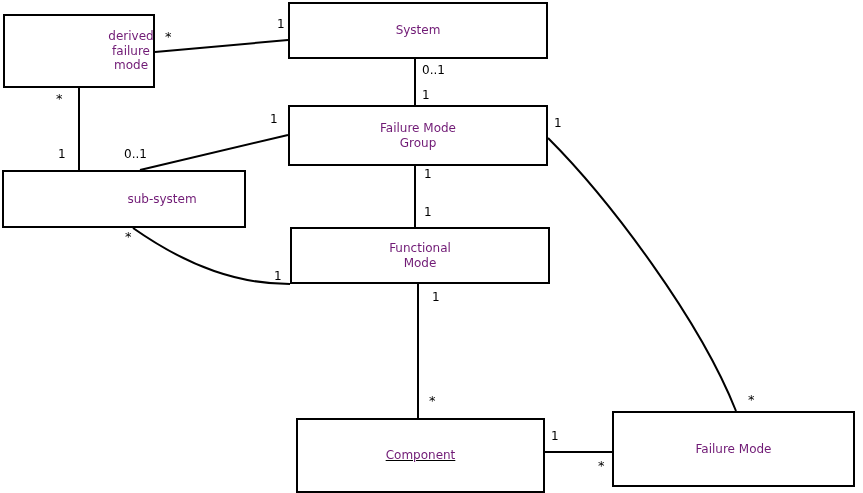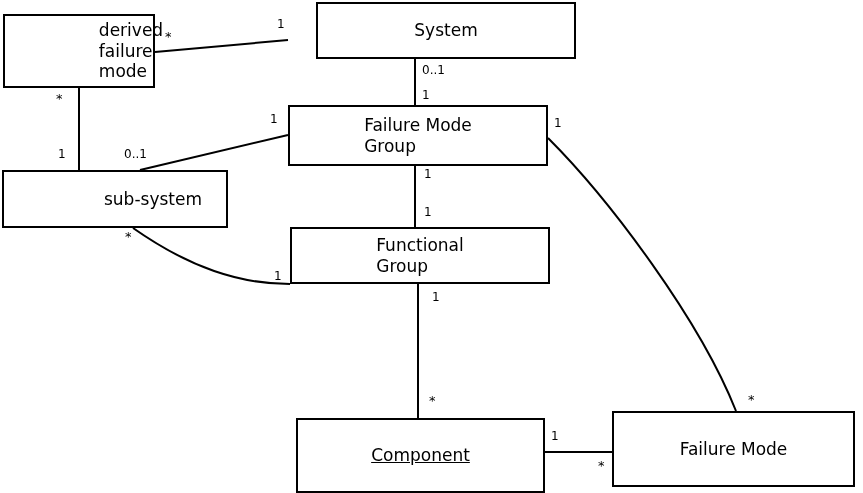--- a/index.html
+++ b/index.html
@@ -31,24 +31,24 @@
     box-sizing: border-box;
     border: 2px solid #000000;
     background: #ffffff;
     display: flex;
     align-items: center;
     justify-content: center;
     z-index: 3;
   }
   .uml-class-label {
     font-family: "DejaVu Sans", sans-serif;
-    font-size: 17px;
+    font-size: 12px;
     line-height: 1.22;
-    color: #000000;
-    text-align: left;
+    color: #701a75;
+    text-align: center;
     white-space: pre-line;
   }
   
   .label-shift-right {
     position: relative;
     left: 52px;
   }
   .label-shift-right-sm {
     position: relative;
     left: 38px;
@@ -82,33 +82,33 @@
       <path d="M 545 452 L 612 452" fill="none" stroke="#000000" stroke-width="2"></path>
       <path d="M 548 138 C 610 200 700 320 736 411" fill="none" stroke="#000000" stroke-width="2"></path>
     </svg>
 
   <div id="box-layer">
       <div class="uml-class-box" style="left: 3px; top: 14px; width: 152px; height: 74px; border-color: rgb(0, 0, 0); background: rgb(255, 255, 255);">
         <div class="uml-class-label label-shift-right">derived
 failure
 mode</div>
       </div>
-      <div class="uml-class-box" style="left: 288px; top: 2px; width: 260px; height: 57px; border-color: rgb(0, 0, 0); background: rgb(255, 255, 255); margin-left: 28px;">
+      <div class="uml-class-box" style="left: 288px; top: 2px; width: 260px; height: 57px; border-color: rgb(0, 0, 0); background: rgb(255, 255, 255);">
         <div class="uml-class-label">System</div>
       </div>
       <div class="uml-class-box" style="left: 288px; top: 105px; width: 260px; height: 61px; border-color: rgb(0, 0, 0); background: rgb(255, 255, 255);">
         <div class="uml-class-label">Failure Mode
 Group</div>
       </div>
-      <div class="uml-class-box" style="left: 2px; top: 170px; width: 226px; height: 58px; border-color: rgb(0, 0, 0); background: rgb(255, 255, 255);">
+      <div class="uml-class-box" style="left: 2px; top: 170px; width: 244px; height: 58px; border-color: rgb(0, 0, 0); background: rgb(255, 255, 255);">
         <div class="uml-class-label label-shift-right-sm">sub-system</div>
       </div>
       <div class="uml-class-box" style="left: 290px; top: 227px; width: 260px; height: 57px; border-color: rgb(0, 0, 0); background: rgb(255, 255, 255);">
         <div class="uml-class-label">Functional
-Group</div>
+Mode</div>
       </div>
       <div class="uml-class-box" style="left: 296px; top: 418px; width: 249px; height: 75px; border-color: rgb(0, 0, 0); background: rgb(255, 255, 255); text-decoration: underline;">
         <div class="uml-class-label">Component</div>
       </div>
       <div class="uml-class-box" style="left: 612px; top: 411px; width: 243px; height: 76px; border-color: rgb(0, 0, 0); background: rgb(255, 255, 255);">
         <div class="uml-class-label">Failure Mode</div>
       </div>
     </div>
   <div id="mult-layer">
       <span class="multiplicity mult-star" style="left: 165px; top: 30px;">*</span>

